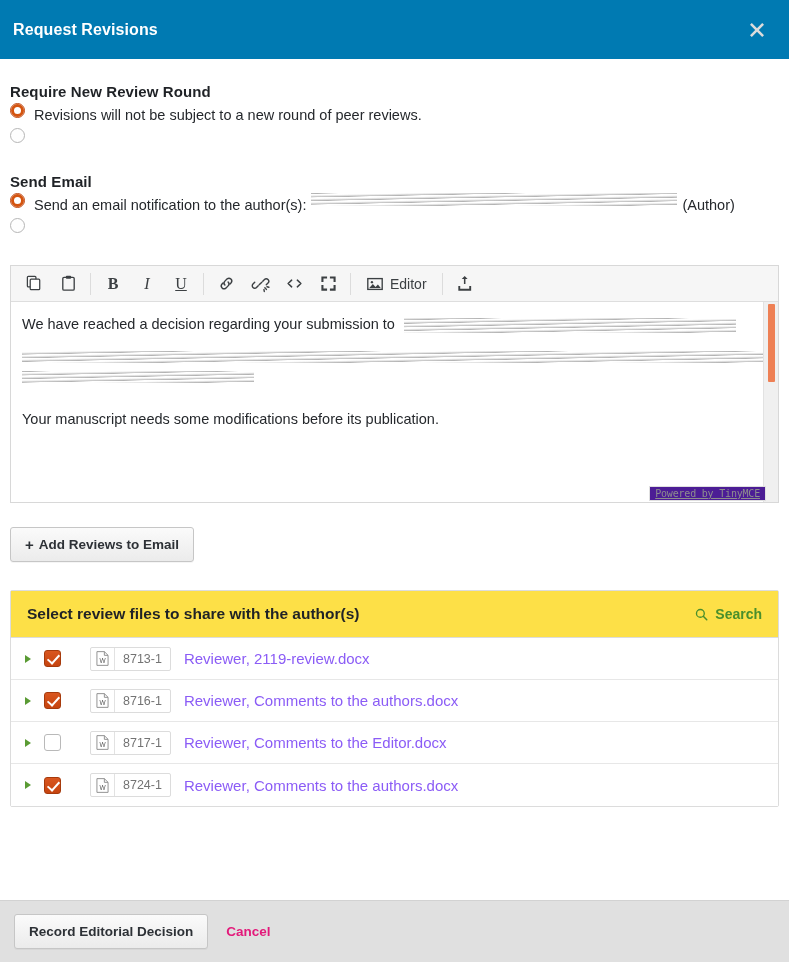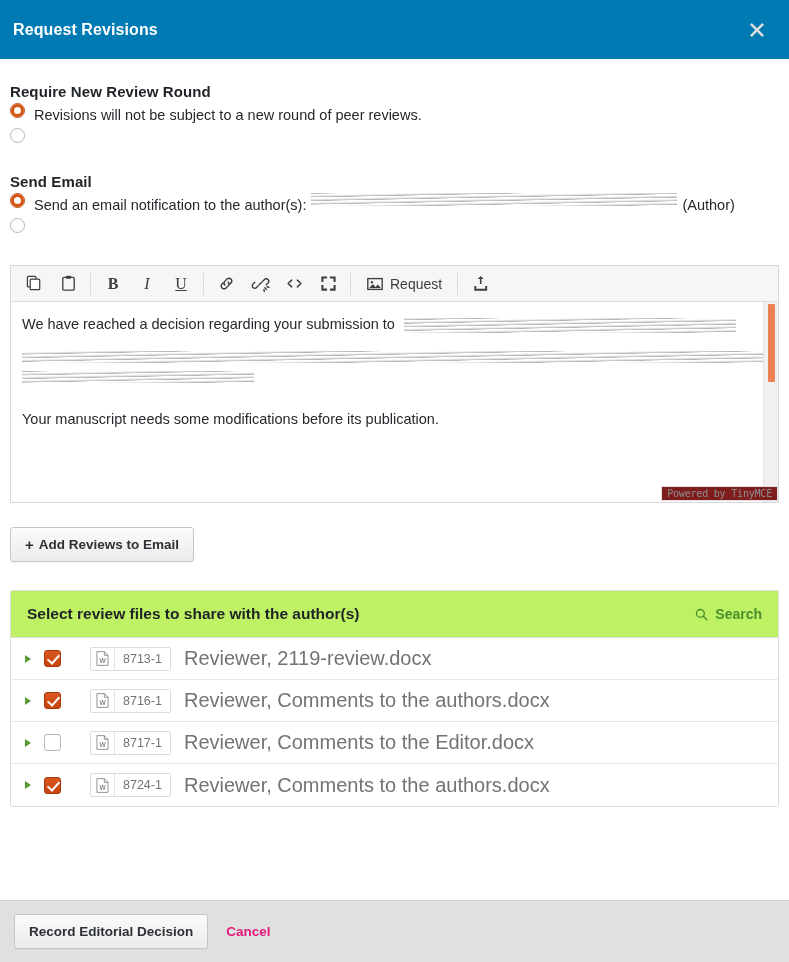--- a/index.html
+++ b/index.html
@@ -147,28 +147,29 @@
     border-left: 1px solid #e2e2e2;
     cursor: pointer;
   }
   .editor-scrollbar .thumb {
     position: absolute; top: 2px; left: 4px;
     width: 7px; height: 78px;
     background: #ee8055;
     border-radius: 1px;
   }
   .tiny-badge {
-    position: absolute; right: 0; bottom: 1px;
+    position: absolute; right: 12px; bottom: 1px;
     font-size: 10px;
     color: #8e8e8e;
-    background: #7f1d1d;
+    background: #4c1d95;
     border: 1px solid #e0e0e0;
     padding: 1px 5px;
     font-family: "DejaVu Sans Mono", monospace;
     letter-spacing: -.2px;
+    text-decoration: underline;
   }
 
   
   .btn {
     display: inline-flex;
     align-items: center;
     gap: 5px;
     background: linear-gradient(to bottom, #fbfbfb 0%, #ebebeb 100%);
     border: 1px solid #c6c6c6;
     border-radius: 3px;
@@ -185,21 +186,21 @@
 
   
   .files-panel {
     margin-top: 28px;
     border: 1px solid #dcdcdc;
     border-radius: 2px;
     background: #fff;
     width: 769px;
   }
   .files-head {
-    background: #bef264;
+    background: #fde047;
     border-bottom: 1px solid #dcdcdc;
     padding: 14px 16px;
     display: flex;
     align-items: center;
     justify-content: space-between;
   }
   .files-head h3 {
     margin: 0;
     font-size: 15.5px;
     font-weight: bold;
@@ -267,22 +268,22 @@
     display: flex; align-items: center; justify-content: center;
     border-right: 1px solid #e2e2e2;
   }
   .file-id-badge .num {
     padding: 0 8px;
     display: flex; align-items: center;
     font-size: 12.5px;
     color: #737373;
   }
   .file-name {
-    font-size: 20px;
-    color: #737373;
+    font-size: 15px;
+    color: #8b5cf6;
     cursor: pointer;
     text-decoration: none;
     white-space: nowrap;
   }
 
   
   .modal-footer {
     flex: 0 0 auto;
     height: 62px;
     background: #e0e0e0;
@@ -410,21 +411,21 @@
         </div>
 
         <div class="tb-sep"></div>
 
         <div class="tb-btn wide">
           <svg width="18" height="18" viewBox="0 0 20 20">
               <rect x="2" y="4" width="16" height="12" fill="none" stroke="#3c4043" stroke-width="1.5"></rect>
               <circle cx="6.6" cy="8" r="1.3" fill="#3c4043"></circle>
               <path d="M3.6 14.5 7.6 10l3 3.2 2.6-2.6 3.2 3.9z" fill="#3c4043"></path>
             </svg>
-          <span>Request</span>
+          <span>Editor</span>
         </div>
 
         <div class="tb-sep"></div>
 
         <div class="tb-btn">
           <svg width="19" height="19" viewBox="0 0 20 20">
               <g fill="#3c4043">
                 <path d="M9.4 10.6V5.3H7.1L10.2 2l3.1 3.3h-2.3v5.3z"></path>
                 <path d="M3.5 12.5h2v3h9.5v-3h2v5h-13.5z"></path>
               </g>

